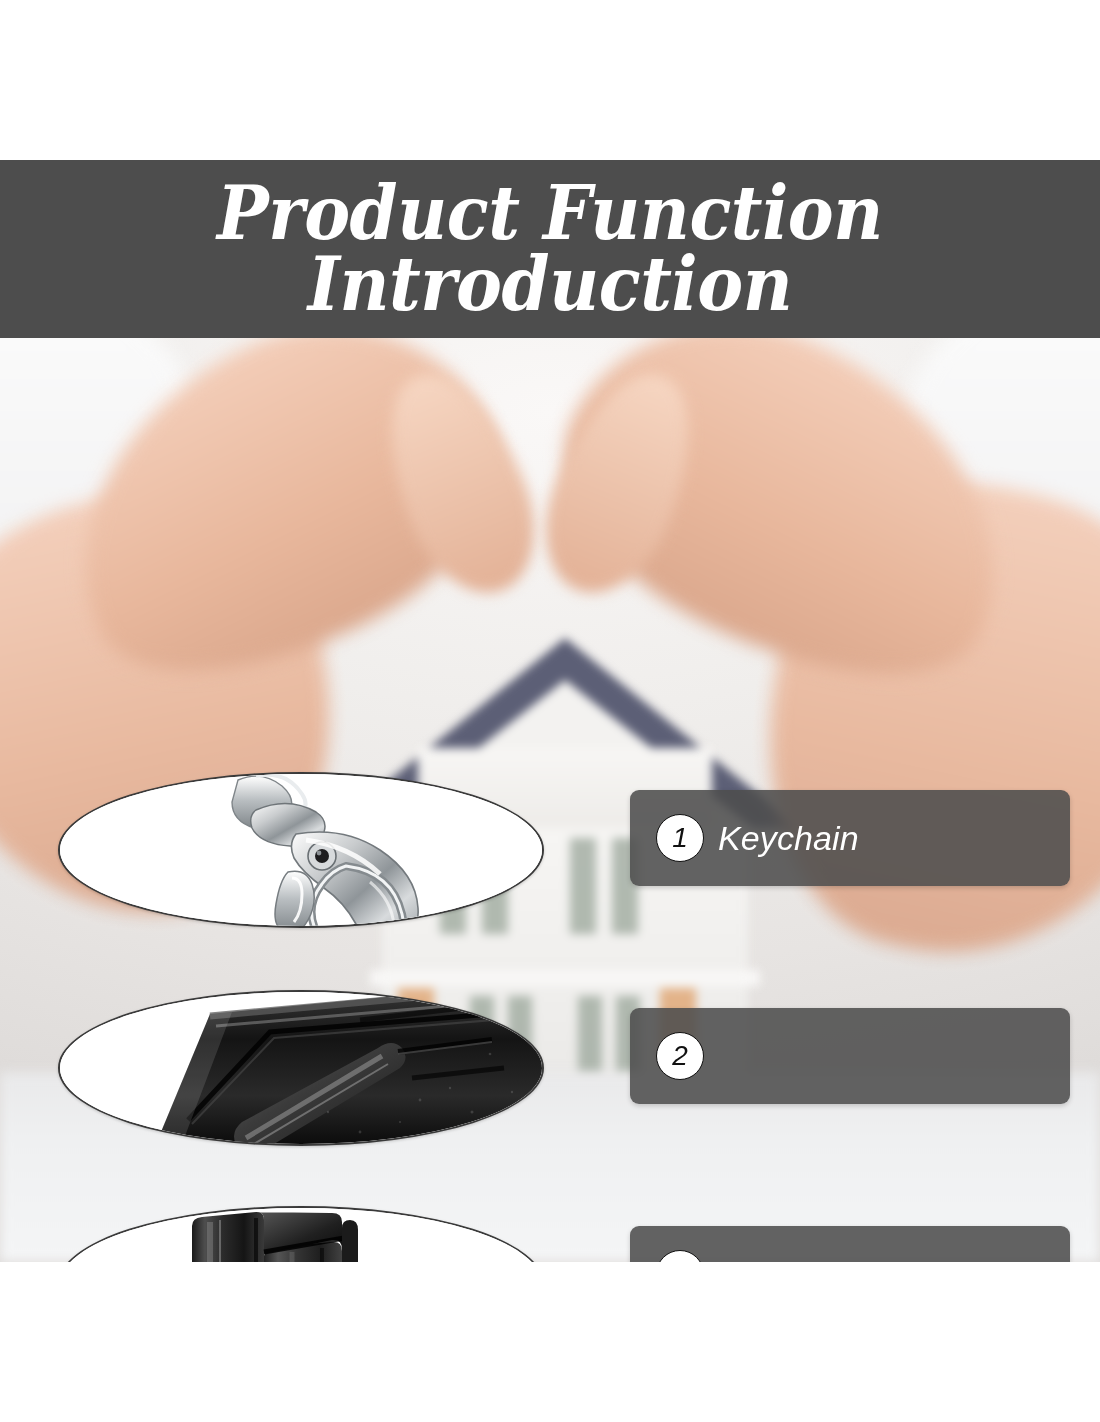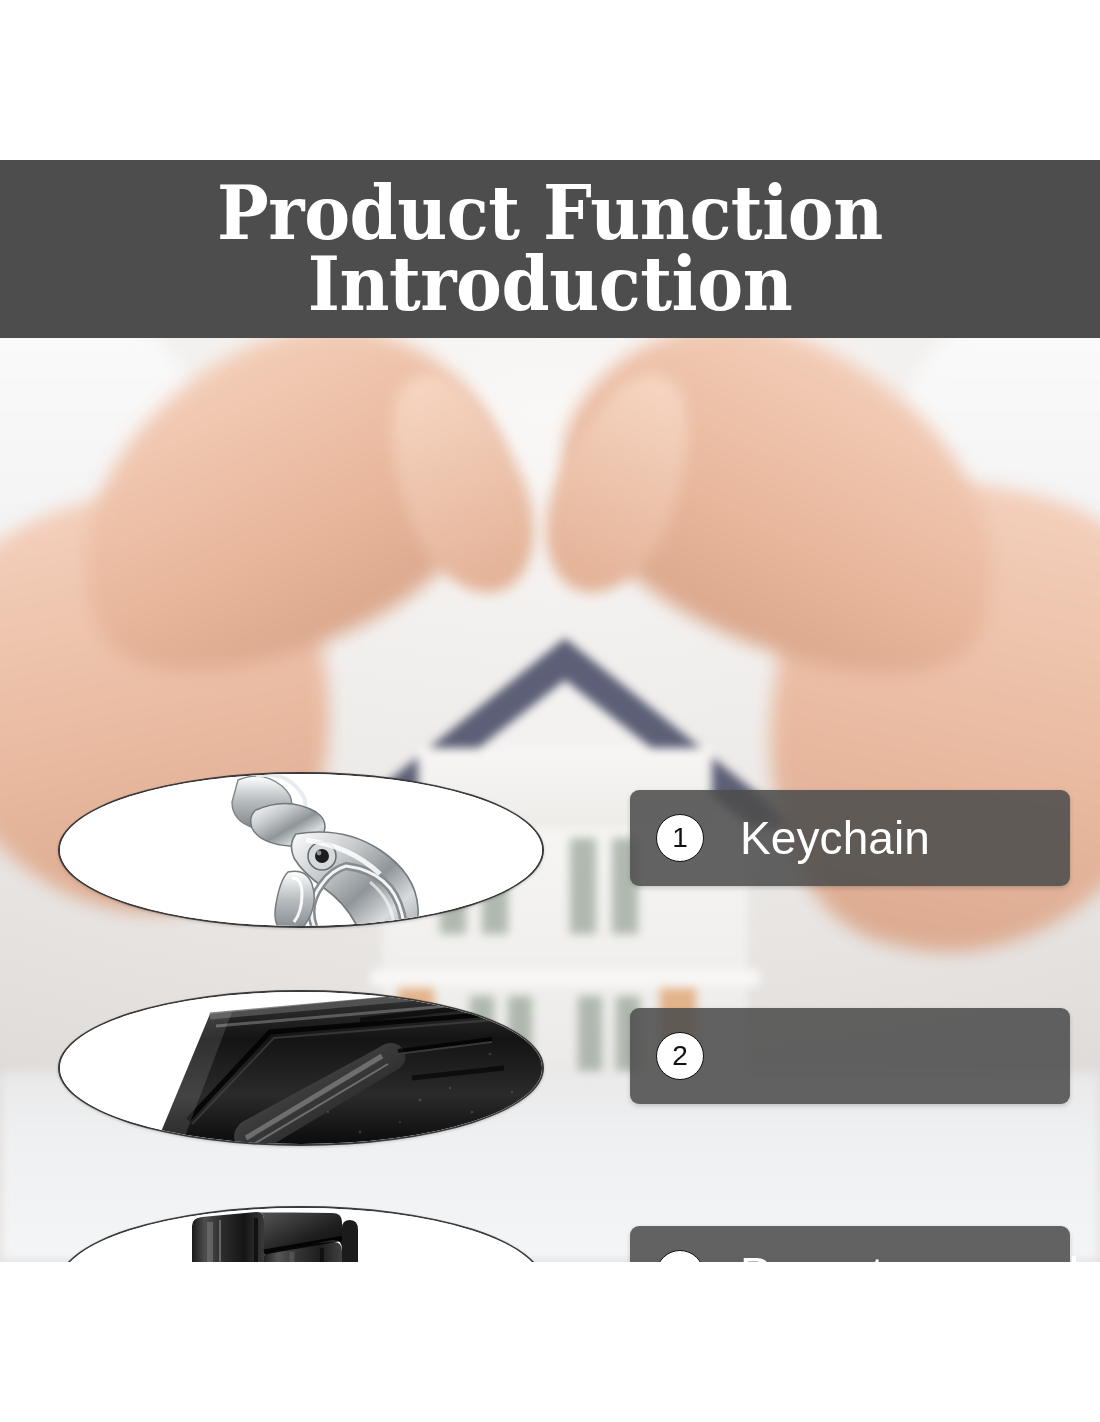--- a/index.html
+++ b/index.html
@@ -1,21 +1,21 @@
 <!DOCTYPE html>
 <html><head>
 <meta charset="utf-8">
 <style>
   html,body{margin:0;padding:0;background:#ffffff;}
   body{
     width:1100px;height:1422px;overflow:hidden;
     font-family:"Liberation Sans",sans-serif;
     -webkit-font-smoothing:antialiased;
   }
-  .page{position:relative;width:1100px;height:1422px;background:#b91c1c;}
+  .page{position:relative;width:1100px;height:1422px;background:#b91c1c;font-style:italic;}
 
   
   .top-pad{position:absolute;left:0;top:0;width:1100px;height:160px;background:#ffffff;}
 
   
   .header{
     position:absolute;left:0;top:160px;width:1100px;height:178px;
     background:#4d4d4d;
     display:flex;align-items:center;justify-content:center;
   }
@@ -154,23 +154,23 @@
     background:#ffffff;
     border:1.5px solid #111111;
     color:#111111;
     font-size:28px;
     font-weight:400;
     display:flex;align-items:center;justify-content:center;
     line-height:1;
   }
   .card-label{
     color:#ffffff;
-    font-size:46px;
+    font-size:34px;
     font-weight:400;
-    margin-left:36px;
+    margin-left:14px;
     white-space:nowrap;
     letter-spacing:0.1px;
   }
   .c1{top:452px;}
   .c2{top:670px;}
   .c3{top:888px;}
 
   .o1{left:58px;top:434px;width:482px;height:152px;}
   .o2{left:58px;top:652px;width:482px;height:152px;}
   .o3{left:58px;top:868px;width:482px;height:152px;}

